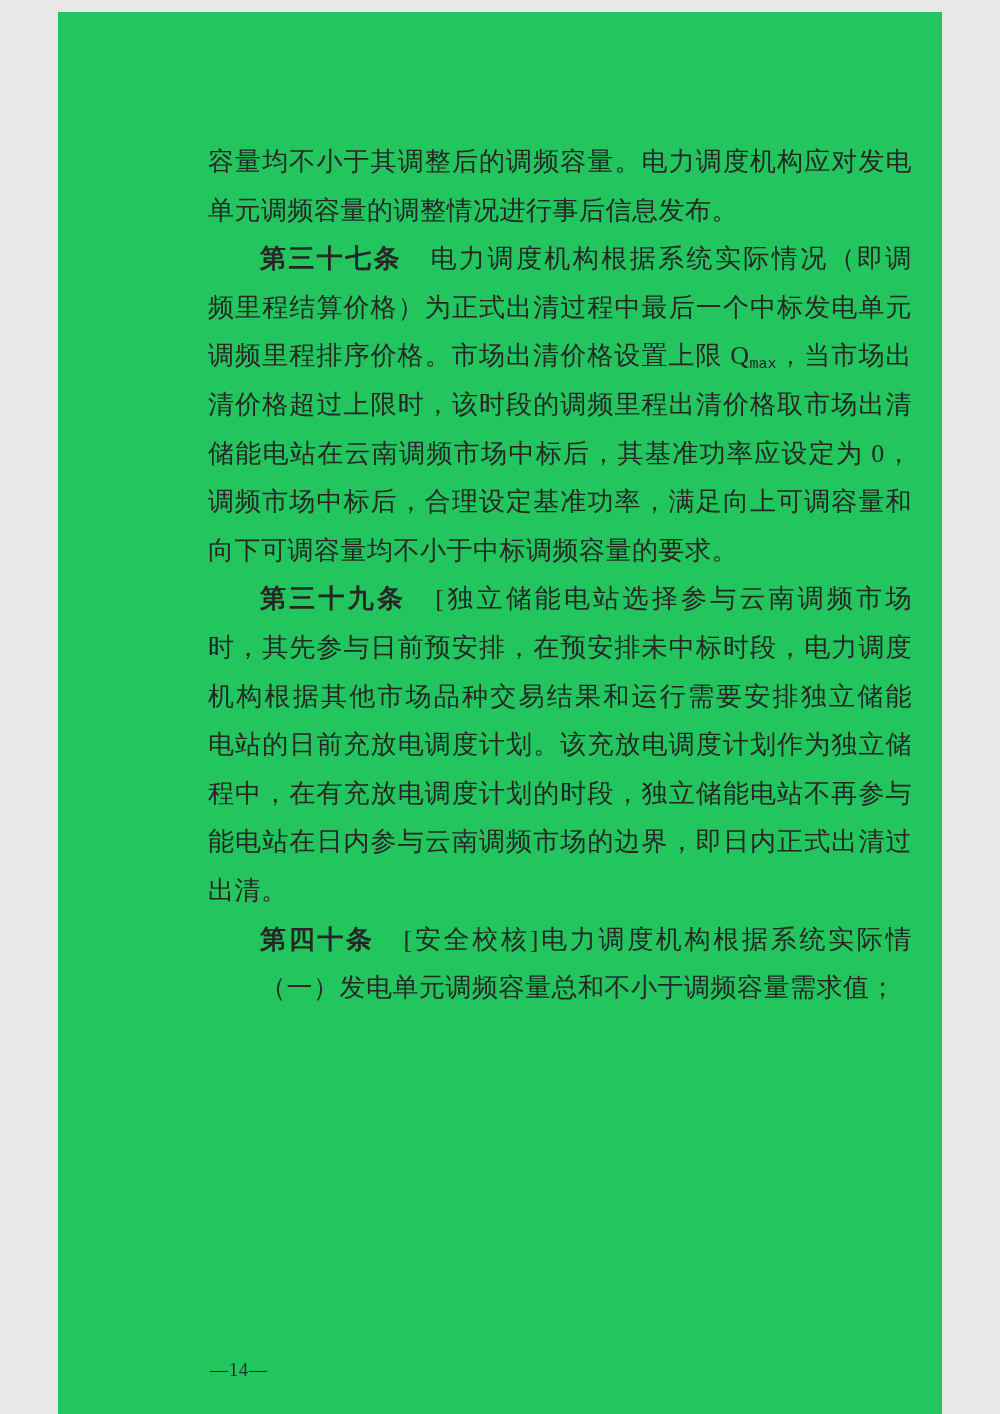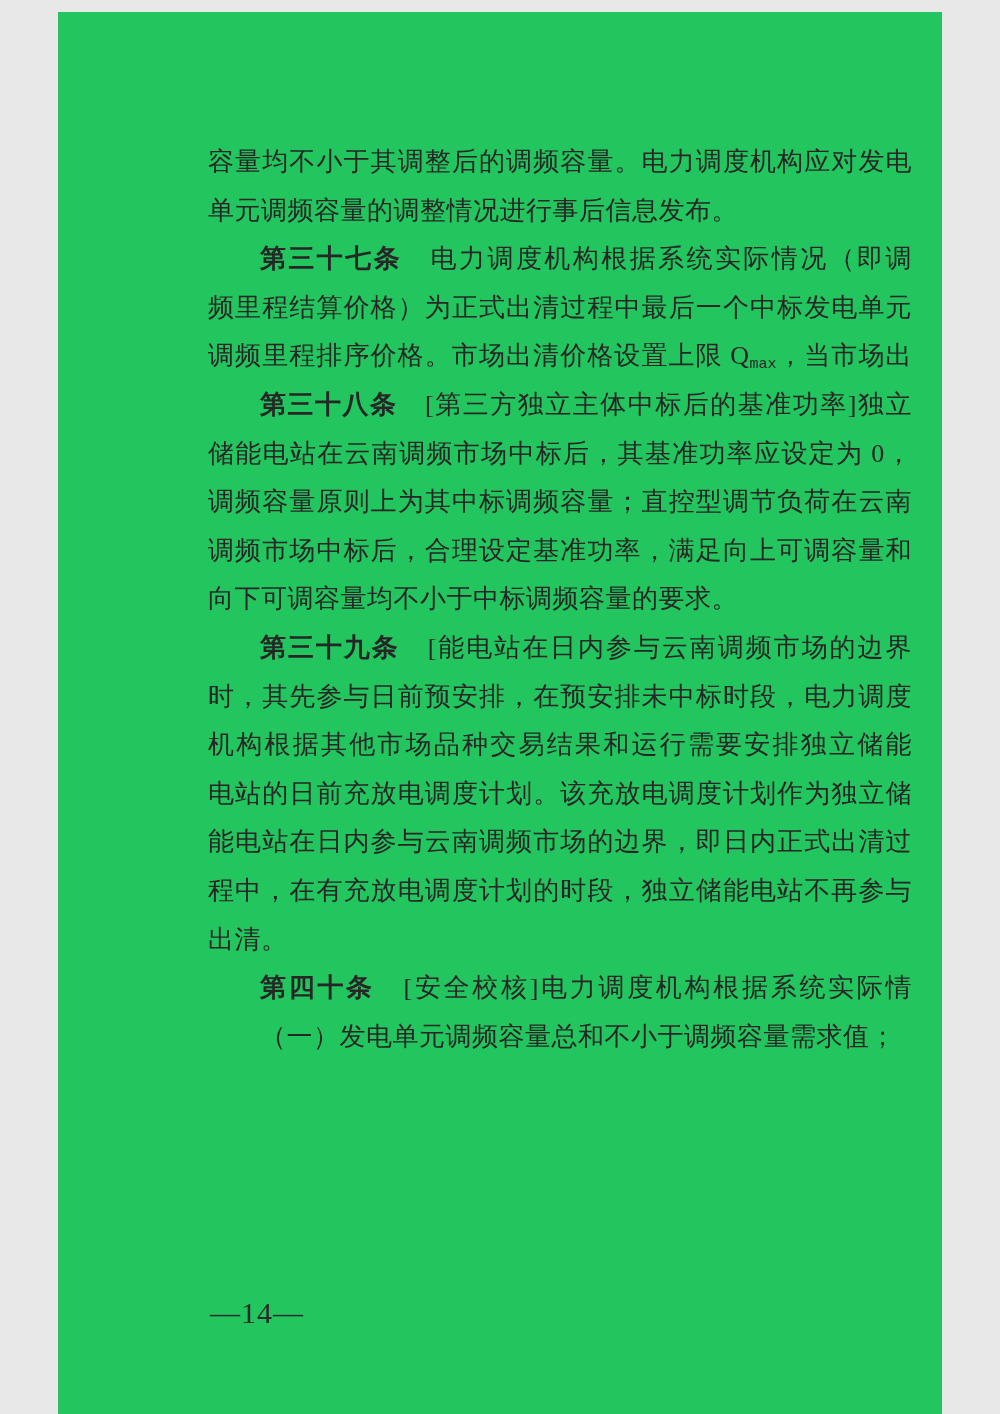--- a/index.html
+++ b/index.html
@@ -35,54 +35,53 @@
   .b { font-weight: bold; }
   .sub {
     font-size: 15px;
     vertical-align: -4px;
     letter-spacing: 0;
     font-family: Liberation Mono, monospace;
   }
   .page-number {
     position: absolute;
     left: 152px;
-    top: 1284px;
-    font-size: 30px;
+    top: 1348px;
+    font-size: 18px;
     letter-spacing: 1px;
     color: #2a2a2a;
   }
 </style>
 </head>
 <body>
 
 <div class="page">
   <div class="textblock">
       <div class="para">
         <div class="line fill"><span class="n">容量均不小于其调整后的调频容量。电力调度机构应对发电</span></div>
         <div class="line"><span class="n">单元调频容量的调整情况进行事后信息发布。</span></div>
       </div>
       <div class="para">
         <div class="line fill indent"><span class="b">第三十七条</span><span class="n">　电力调度机构根据系统实际情况（即调</span></div>
         <div class="line fill"><span class="n">频里程结算价格）为正式出清过程中最后一个中标发电单元</span></div>
         <div class="line fill"><span class="n">调频里程排序价格。市场出清价格设置上限 Q</span><span class="sub">max</span><span class="n">，当市场出</span></div>
+        <div class="line fill"><span class="n">清价格超过上限时，该时段的调频里程出清价格取市场出清</span></div>
       </div>
       <div class="para">
-        <div class="line fill indent"><span class="b">第三十八条</span><span class="n">　[第三方独立主体中标后的基准功率]独立</span></div>
         <div class="line fill"><span class="n">储能电站在云南调频市场中标后，其基准功率应设定为 0，</span></div>
-        <div class="line fill"><span class="n">调频容量原则上为其中标调频容量；直控型调节负荷在云南</span></div>
         <div class="line fill"><span class="n">调频市场中标后，合理设定基准功率，满足向上可调容量和</span></div>
         <div class="line"><span class="n">向下可调容量均不小于中标调频容量的要求。</span></div>
       </div>
       <div class="para">
-        <div class="line fill indent"><span class="b">第三十九条</span><span class="n">　[能电站在日内参与云南调频市场的边界</span></div>
+        <div class="line fill indent"><span class="b">第三十九条</span><span class="n">　[独立储能电站选择参与云南调频市场</span></div>
         <div class="line fill"><span class="n">时，其先参与日前预安排，在预安排未中标时段，电力调度</span></div>
         <div class="line fill"><span class="n">机构根据其他市场品种交易结果和运行需要安排独立储能</span></div>
         <div class="line fill"><span class="n">电站的日前充放电调度计划。该充放电调度计划作为独立储</span></div>
+        <div class="line fill"><span class="n">程中，在有充放电调度计划的时段，独立储能电站不再参与</span></div>
         <div class="line fill"><span class="n">能电站在日内参与云南调频市场的边界，即日内正式出清过</span></div>
-        <div class="line fill"><span class="n">程中，在有充放电调度计划的时段，独立储能电站不再参与</span></div>
         <div class="line"><span class="n">出清。</span></div>
       </div>
       <div class="para">
         <div class="line fill indent"><span class="b">第四十条</span><span class="n">　[安全校核]电力调度机构根据系统实际情况，</span></div>
       </div>
       <div class="para">
         <div class="line indent"><span class="n">（一）发电单元调频容量总和不小于调频容量需求值；</span></div>
       </div>
     </div>
   <div class="page-number">—14—</div>

